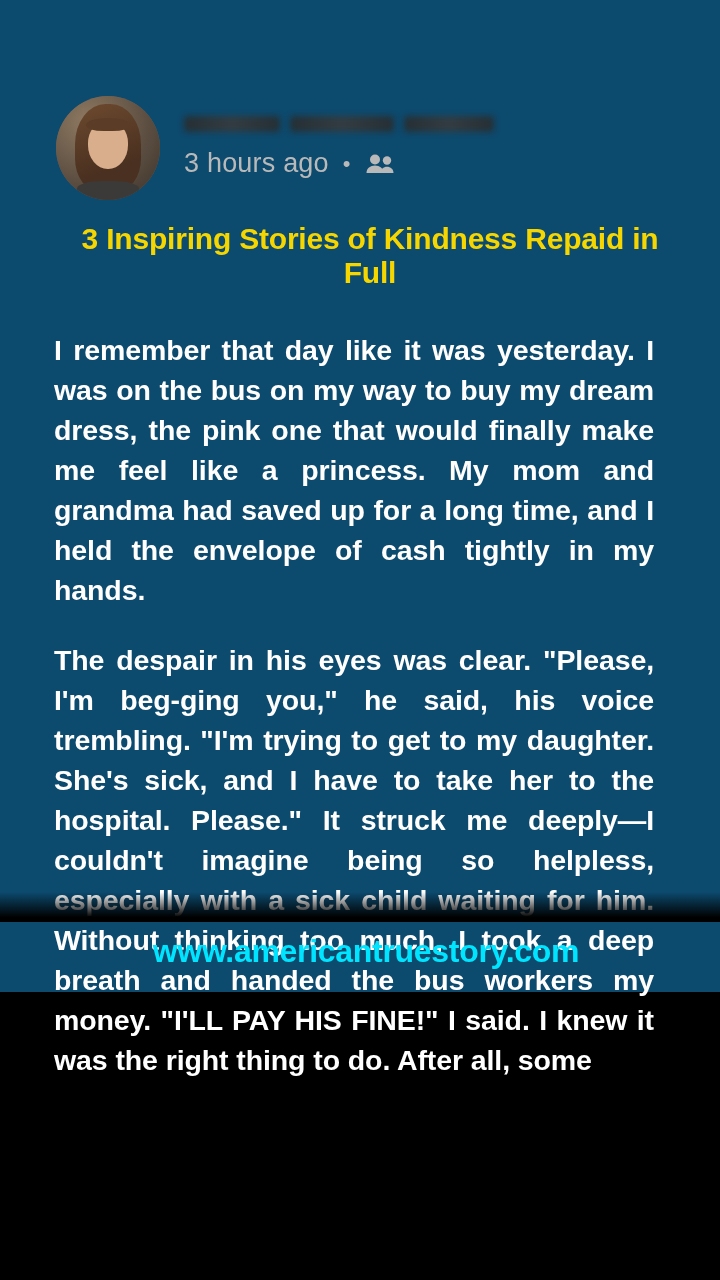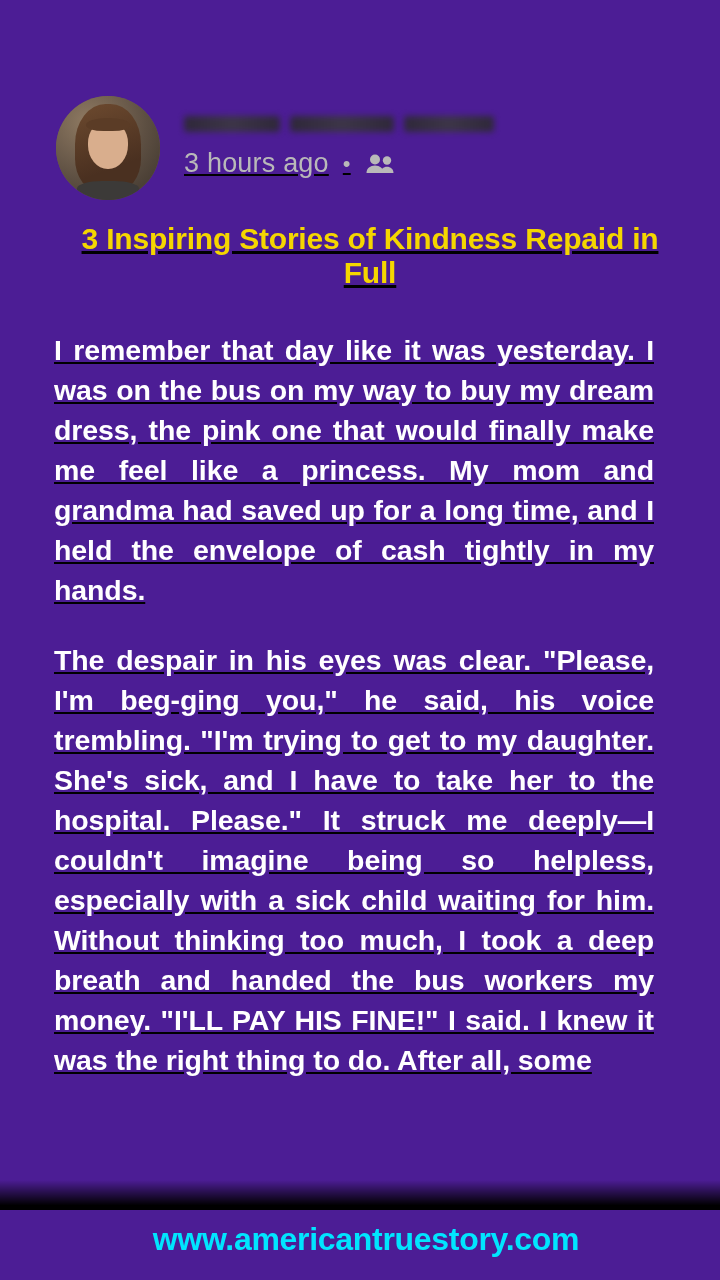--- a/index.html
+++ b/index.html
@@ -6,23 +6,22 @@
   html, body {
     width: 720px;
     height: 1280px;
     background: #000000;
     font-family: "Liberation Sans", sans-serif;
     overflow: hidden;
   }
   .page {
     position: relative;
     width: 720px;
-    height: 1280px;
-    background: #4c1d95;
-    text-decoration: underline;
+    height: 992px;
+    background: #0c4a6e;
   }
 
   
   .post-header {
     display: flex;
     align-items: flex-start;
     padding: 96px 0 0 56px;
   }
   .avatar {
     width: 104px;

